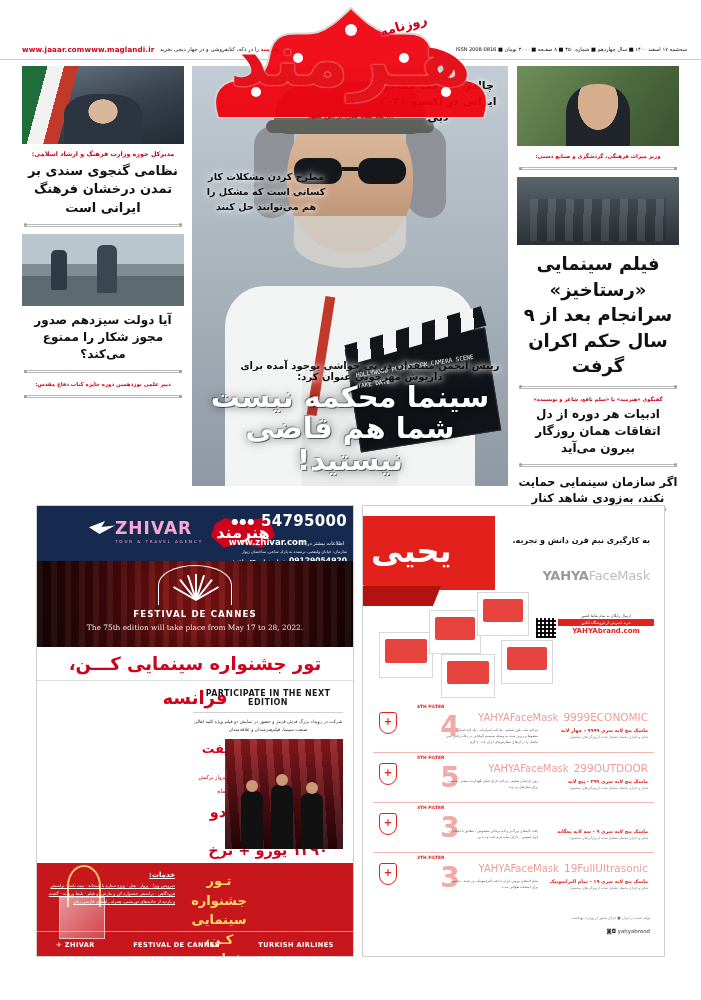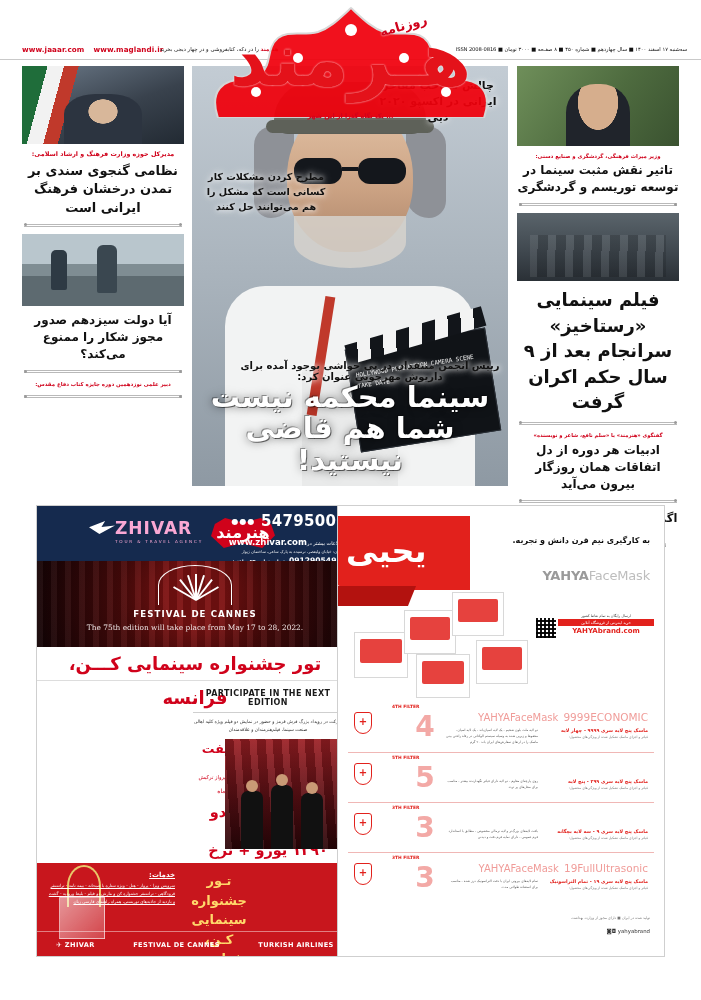--- a/index.html
+++ b/index.html
@@ -10,21 +10,21 @@
     font-family: "DejaVu Sans", "Liberation Sans", sans-serif;
     overflow: hidden;
   }
   .page { position: relative; width: 701px; height: 1000px; background: #fff; }
 
   
   .topbar {
     position: absolute; top: 44px; left: 0; width: 701px; height: 16px;
     border-bottom: 1px solid #c9c9c9;
   }
-  .urls { position: absolute; left: 22px; top: 1px; display: flex; gap: 9px; align-items: baseline; direction: ltr; }
+  .urls { position: absolute; left: 22px; top: 1px; display: flex; align-items: baseline; direction: ltr; }
   .url { color: #d0021b; font-size: 7.2px; font-weight: bold; letter-spacing: .1px; }
   .tagline { position: absolute; left: 160px; top: 2px; font-size: 5.4px; color: #111; direction: rtl; white-space: nowrap; }
   .tagline b { color: #d0021b; }
   .issueline {
     position: absolute; right: 14px; top: 2px; font-size: 5.2px; color: #111;
     direction: rtl; white-space: nowrap; letter-spacing: -.1px;
   }
 
   
   .masthead {
@@ -299,21 +299,21 @@
   }
   .zh-foot {
     position:absolute; left:0; bottom:0; width:100%; height:26px;
     border-top:1px solid rgba(255,255,255,.45);
     display:flex; align-items:center; justify-content:space-around;
     direction:ltr; font-size:6.6px; font-weight:bold; letter-spacing:.4px;
   }
 
   
   .ad-yahya {
-    position:absolute; right:36px; top:9px; width:328px; height:452px;
+    position:absolute; right:36px; top:9px; width:303px; height:452px;
     border:1px solid #cfcfcf; background:#fff; overflow:hidden;
   }
   .yh-slogan { position:absolute; right:14px; top:30px; font-size:8px; font-weight:bold; color:#111; }
   .yh-brandline { position:absolute; right:14px; top:62px; direction:ltr; font-size:13px; letter-spacing:-.2px; }
   .yh-brandline .b1 { color:#9a9a9a; font-weight:bold; }
   .yh-brandline .b2 { color:#bdbdbd; }
   .yh-logo {
     position:absolute; left:-18px; top:10px; width:150px; height:74px;
     background:#e2211c; border-radius:0 0 0 36px;
   }
@@ -460,21 +460,20 @@
         <div>شما هم قاضی نیستید!</div>
       </div>
     </div>
   </div>
 
   <div class="col-right">
     <div class="photo ph-man"></div>
     <div style="height:6px"></div>
     <div>
       <div class="kicker" style="font-size:5.4px">وزیر میراث فرهنگی، گردشگری و صنایع دستی:</div>
-      <div class="headline" style="font-size:12px">تاثیر نقش مثبت سینما در توسعه توریسم و گردشگری</div>
     </div>
     <div class="sep"></div>
     <div class="photo ph-film"></div>
     <div style="height:6px"></div>
     <div>
       <div class="headline" style="font-size:18px">فیلم سینمایی «رستاخیز» سرانجام بعد از ۹ سال حکم اکران گرفت</div>
     </div>
     <div class="sep"></div>
     <div>
       <div class="kicker" style="font-size:5.2px">گفتگوی «هنرمند» با «سلم نافع، شاعر و نویسنده»</div>
@@ -598,20 +597,24 @@
             <span class="l2"><span>9999</span><span>ECONOMIC</span></span>
           </span>
           <span class="yh-prodfa">ماسک پنج لایه سری ۹۹۹۹ - چهار لایه</span>
           <span class="yh-proddesc">فیلتر و اجزای ماسک تشکیل شده از ویژگی‌های محصول:</span>
         </div>
         <div class="yh-row">
           <span class="yh-shield"></span>
           <span class="yh-filterlbl">5TH FILTER</span>
           <span class="yh-filternum">5</span>
           <span class="yh-rowdesc">روی پارچه‌ای مقاوم - دو لایه دارای فیلتر نگهدارنده بیشتر - مناسب برای محل‌های پر تردد</span>
+          <span class="yh-prodname">
+            <span class="l1"><span>YAHYA</span><span>FaceMask</span></span>
+            <span class="l2"><span>299</span><span>OUTDOOR</span></span>
+          </span>
           <span class="yh-prodfa">ماسک پنج لایه سری ۲۹۹ - پنج لایه</span>
           <span class="yh-proddesc">فیلتر و اجزای ماسک تشکیل شده از ویژگی‌های محصول:</span>
         </div>
         <div class="yh-row">
           <span class="yh-shield"></span>
           <span class="yh-filterlbl">3TH FILTER</span>
           <span class="yh-filternum">3</span>
           <span class="yh-rowdesc">بافت لایه‌های بزرگ‌تر و لایه نرمالی مخصوص - مطابق با استاندارد فرم عمومی - دارای نمایه فرم دقت و دیدنی</span>
           <span class="yh-prodfa">ماسک پنج لایه سری ۹ - سه لایه بچگانه</span>
           <span class="yh-proddesc">فیلتر و اجزای ماسک تشکیل شده از ویژگی‌های محصول:</span>

